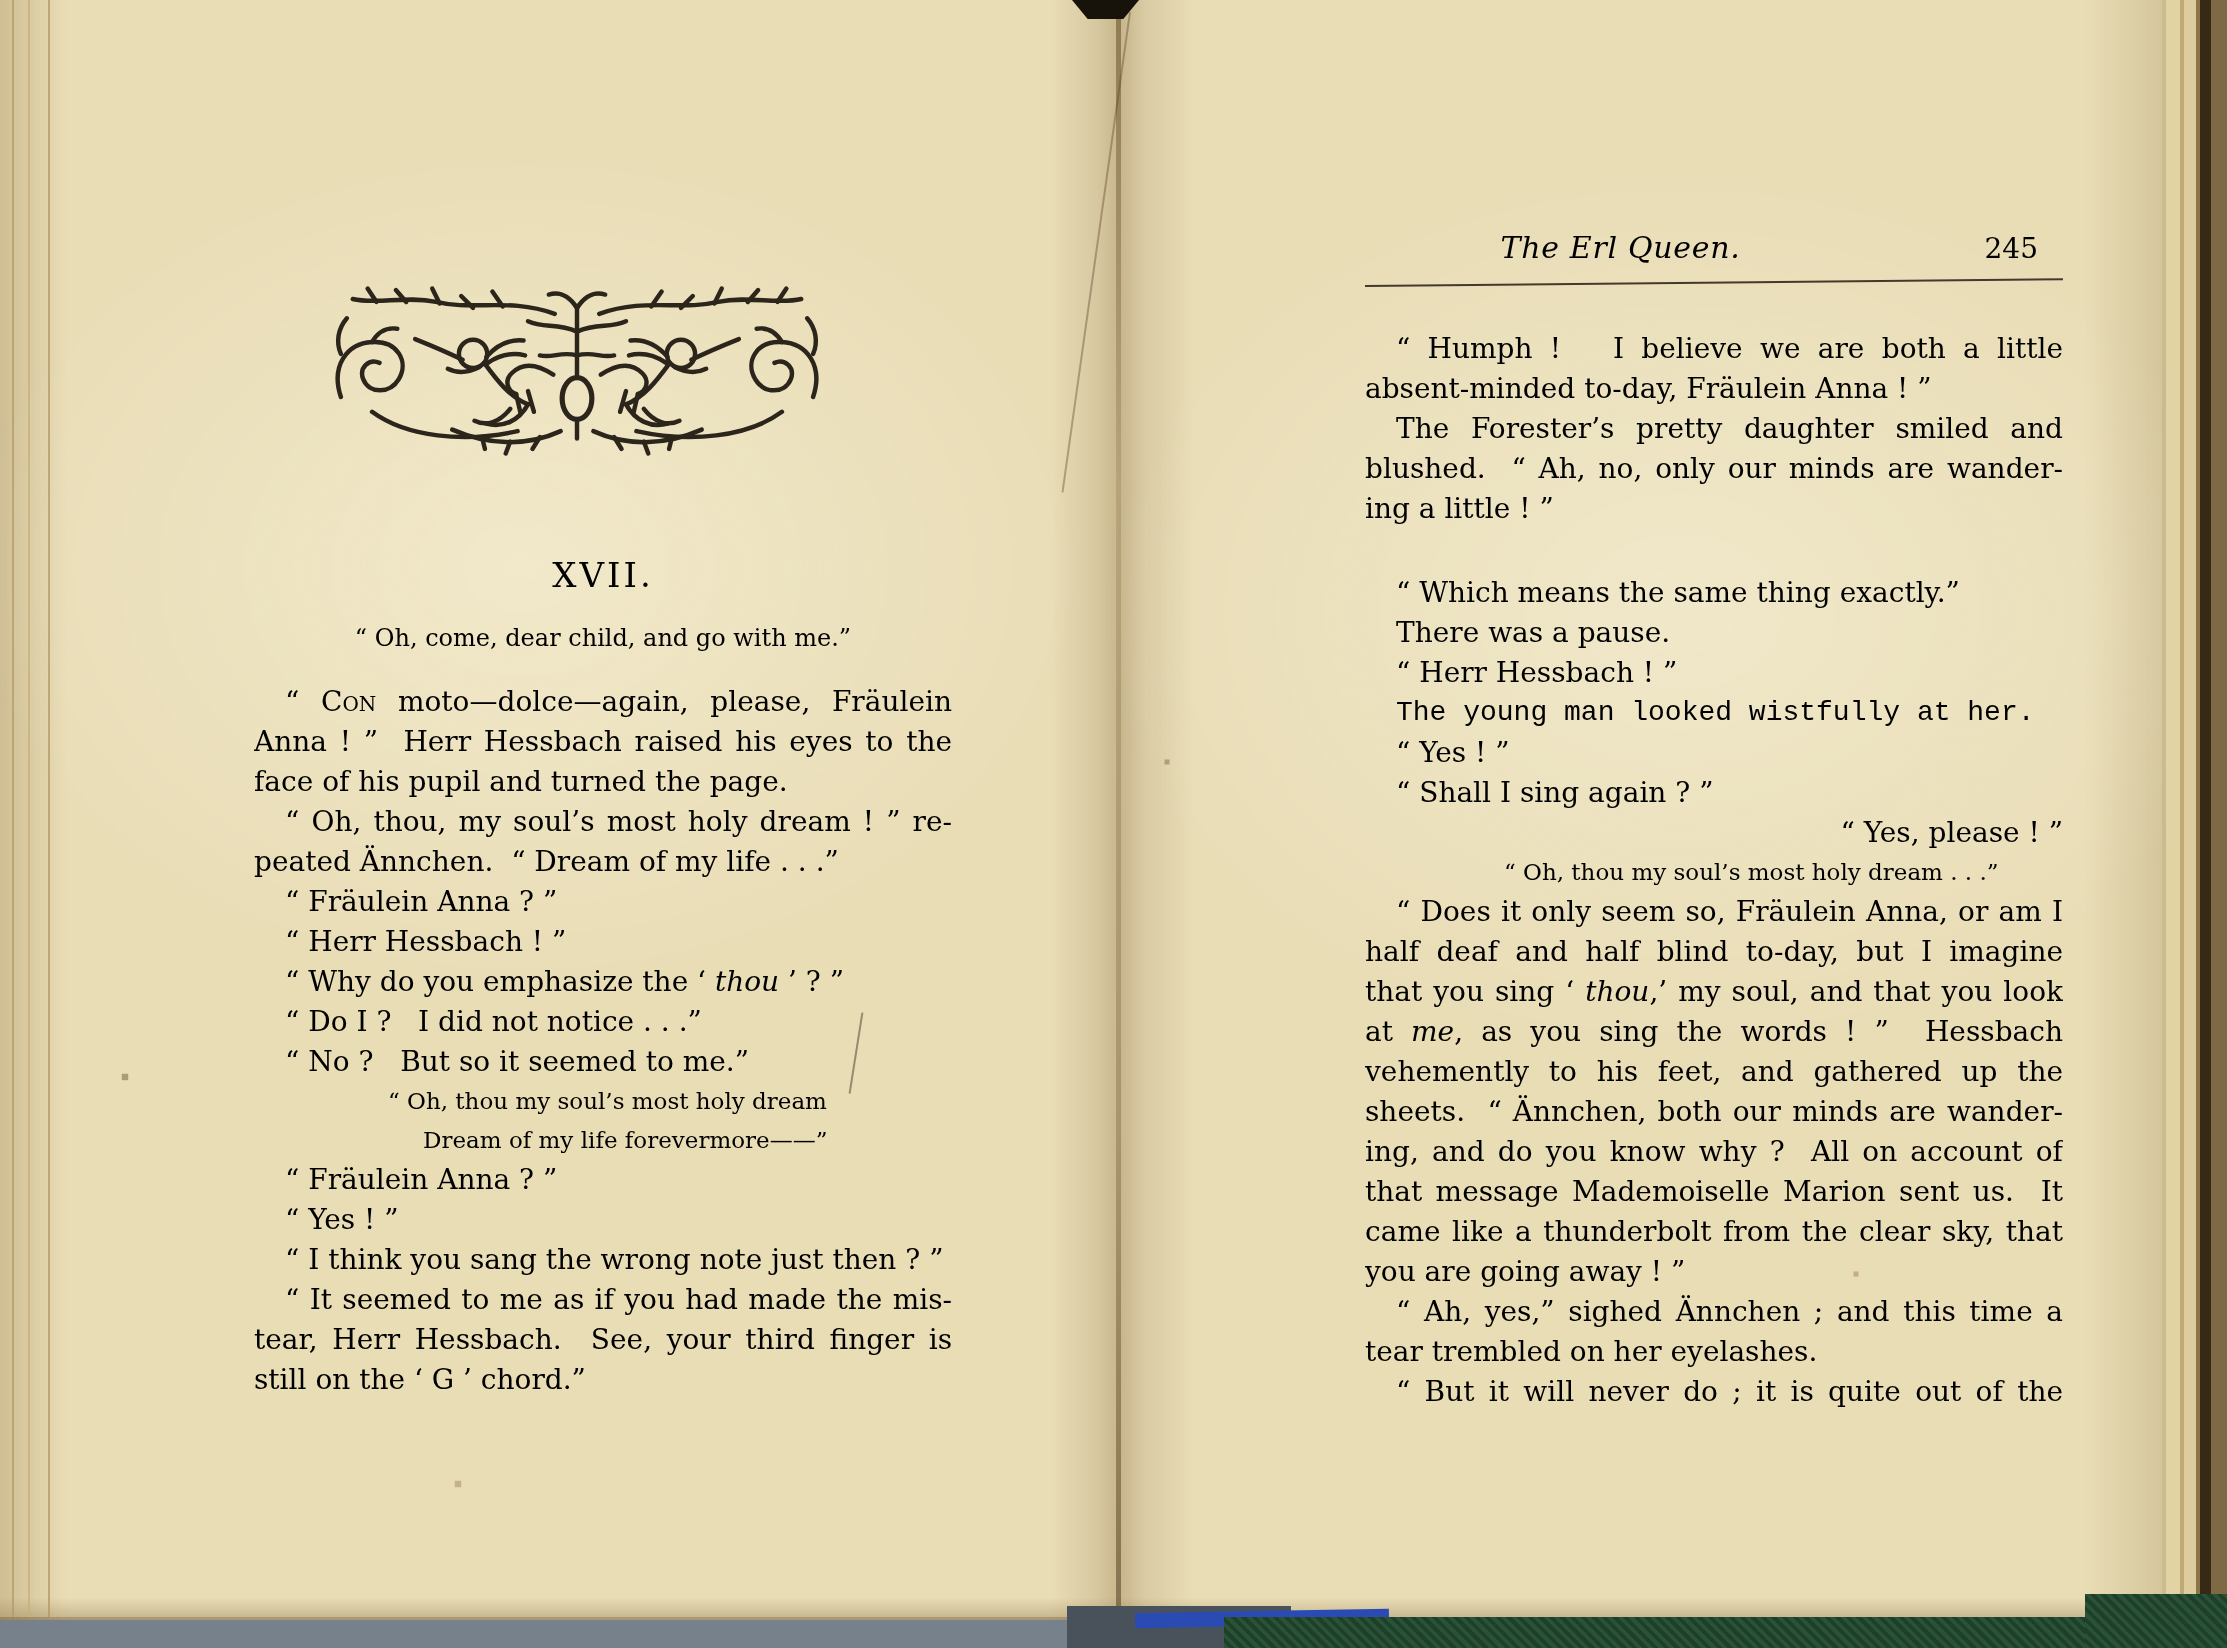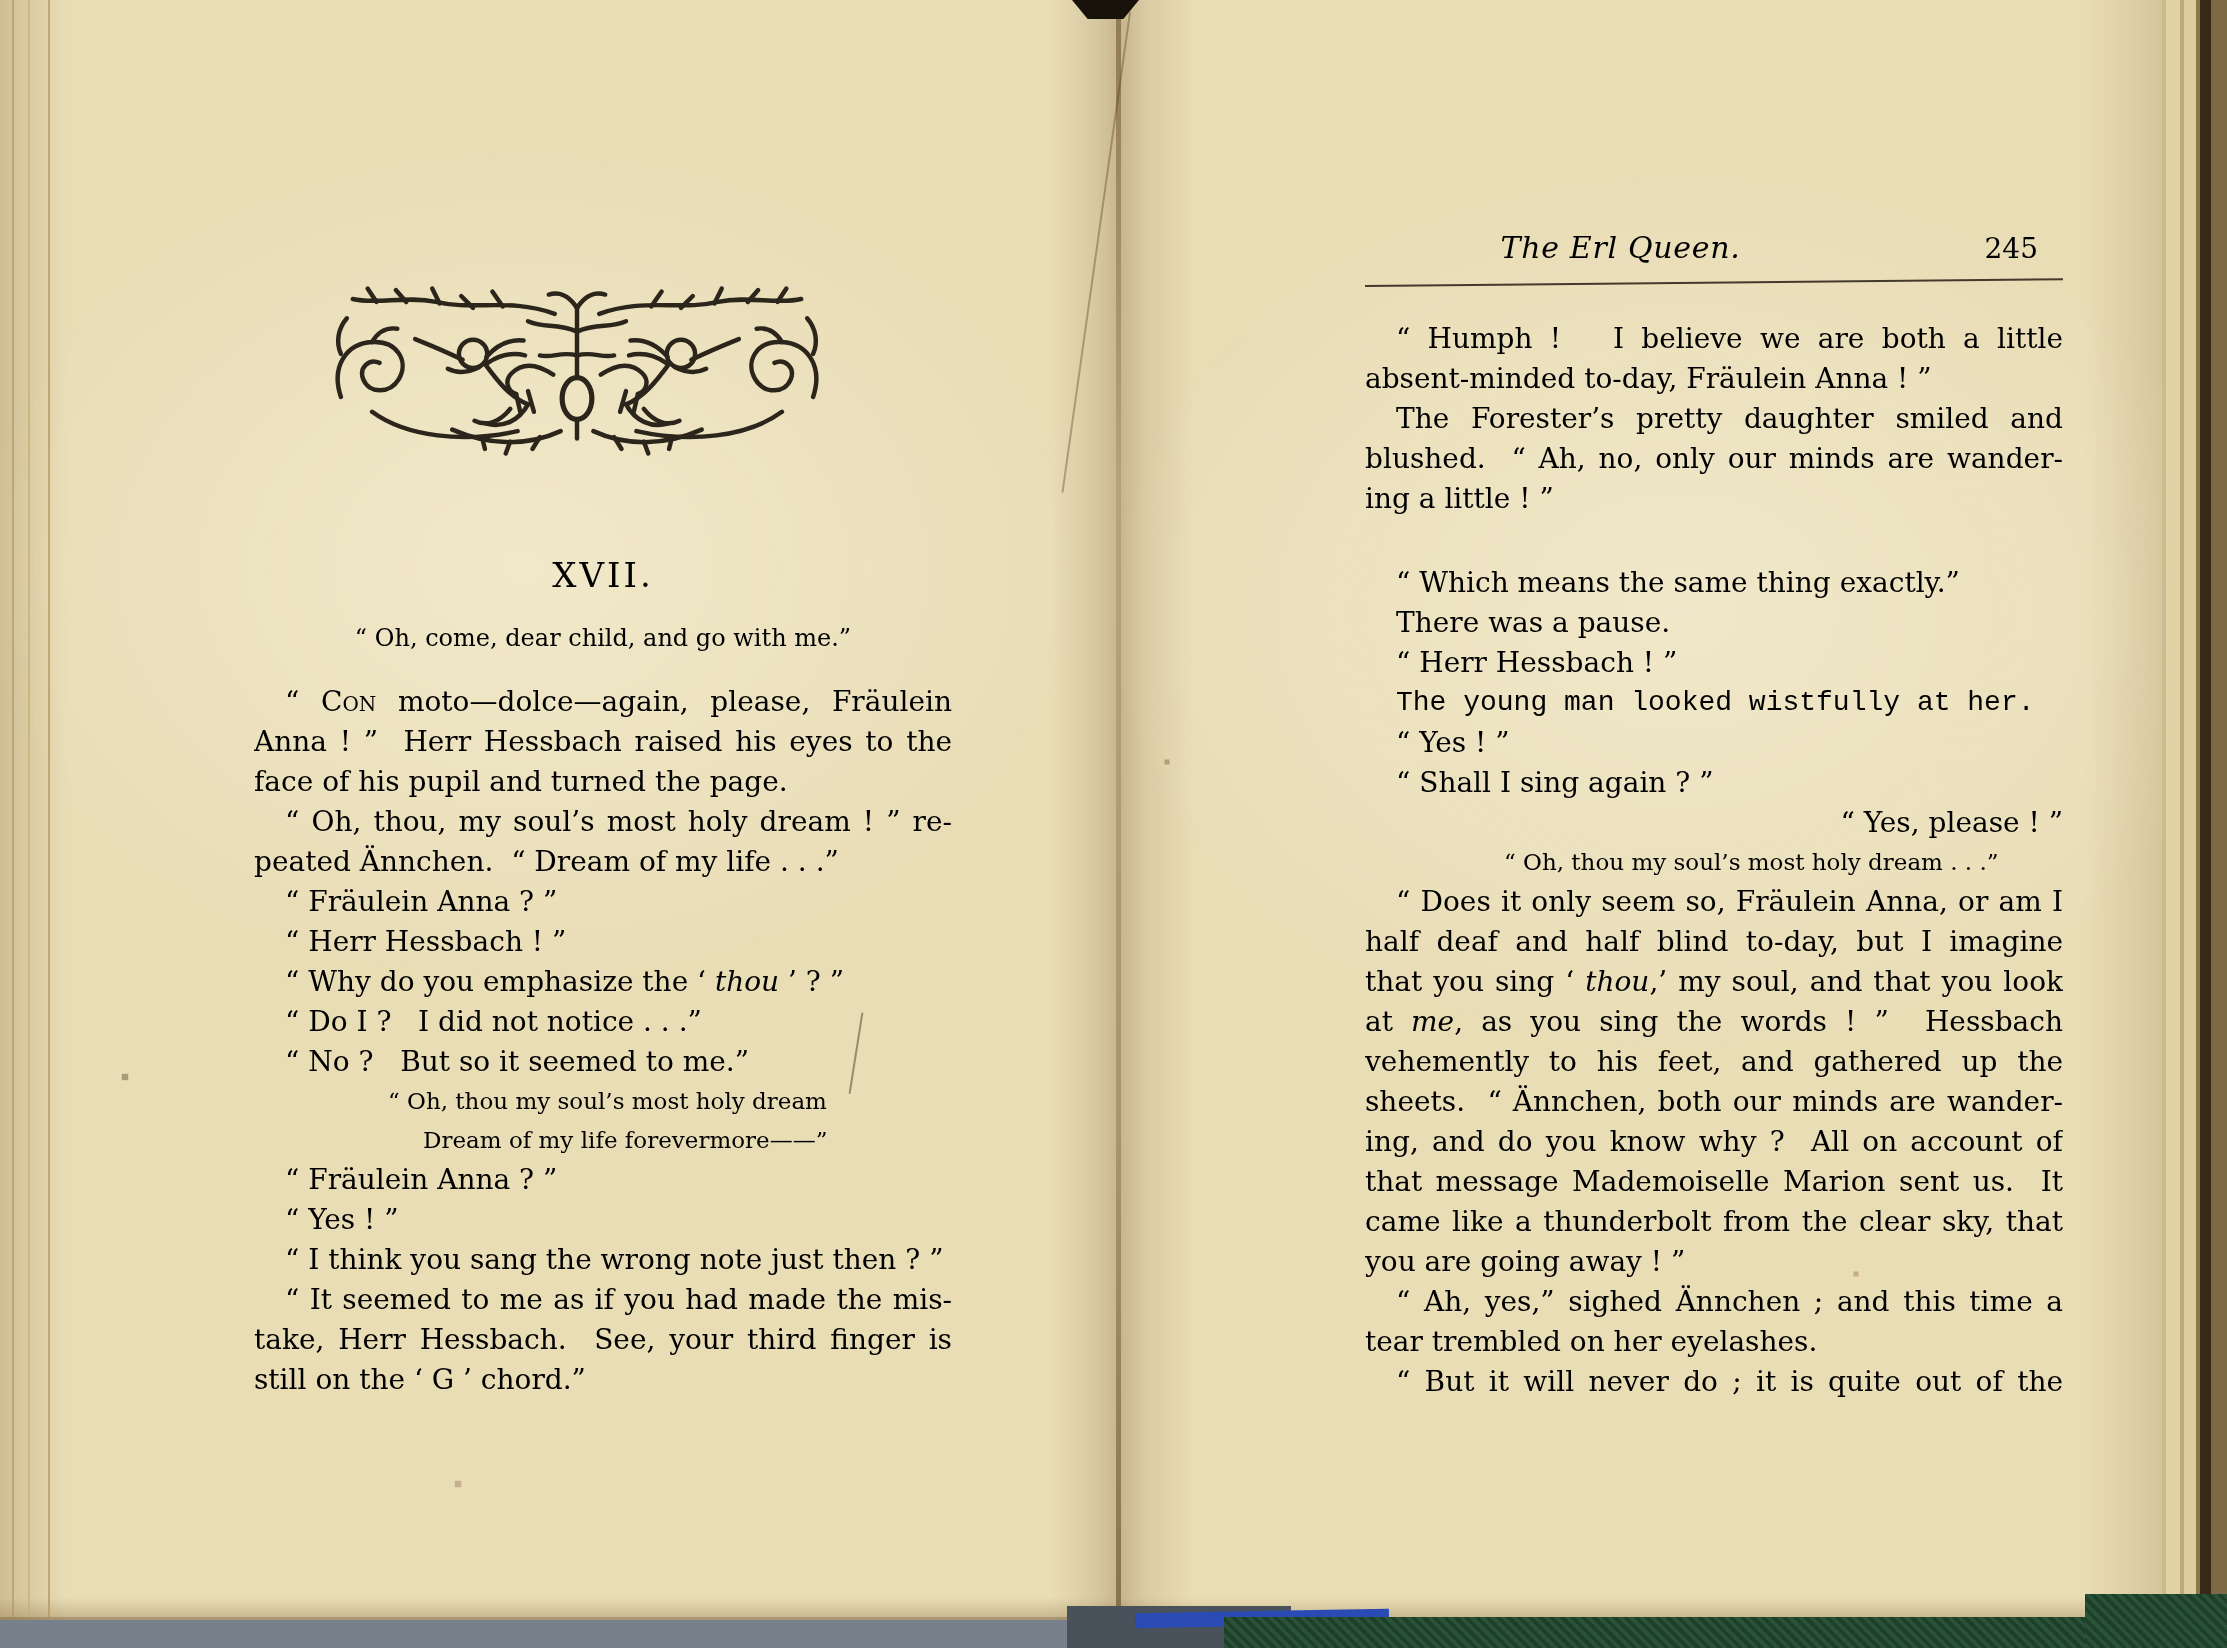--- a/index.html
+++ b/index.html
@@ -141,35 +141,35 @@
           <div class="line" style="padding-left: 31px;"><span>“ Herr Hessbach ! ”</span></div>
           <div class="line" style="padding-left: 31px;"><span>“ Why do you emphasize the ‘ </span><span class="it">thou</span><span> ’ ? ”</span></div>
           <div class="line" style="padding-left: 31px;"><span>“ Do I ?   I did not notice . . .”</span></div>
           <div class="line" style="padding-left: 31px;"><span>“ No ?   But so it seemed to me.”</span></div>
           <div class="line small" style="padding-left: 134px;"><span>“ Oh, thou my soul’s most holy dream</span></div>
           <div class="line small" style="padding-left: 169px;"><span>Dream of my life forevermore——”</span></div>
           <div class="line" style="padding-left: 31px;"><span>“ Fräulein Anna ? ”</span></div>
           <div class="line" style="padding-left: 31px;"><span>“ Yes ! ”</span></div>
           <div class="line" style="padding-left: 31px;"><span>“ I think you sang the wrong note just then ? ”</span></div>
           <div class="line just" style="padding-left: 31px;"><span>“ It seemed to me as if you had made the mis-</span></div>
-          <div class="line just"><span>take, Herr Hessbach.  See, your third finger is</span></div>
+          <div class="line just"><span>tear, Herr Hessbach.  See, your third finger is</span></div>
           <div class="line"><span>still on the ‘ G ’ chord.”</span></div>
         </div>
     </div>
   </div>
 
   <div>
     <div class="rp-col">
       <div class="running-header">
         <span class="rh-title ink">The Erl Queen.</span>
         <span class="rh-num ink">245</span>
       </div>
       <div class="rule"></div>
       <div class="body-block rp-body ink">
-          <div class="line just" style="padding-left: 31px;"><span>“ Humph !   I believe we are both a little</span></div>
+          <div class="line just" style="padding-left: 31px; margin-top: 10px;"><span>“ Humph !   I believe we are both a little</span></div>
           <div class="line"><span>absent-minded to-day, Fräulein Anna ! ”</span></div>
           <div class="line just" style="padding-left: 31px;"><span>The Forester’s pretty daughter smiled and</span></div>
           <div class="line just"><span>blushed.  “ Ah, no, only our minds are wander-</span></div>
           <div class="line"><span>ing a little ! ”</span></div>
           <div class="line" style="padding-left: 31px; margin-top: 44px;"><span>“ Which means the same thing exactly.”</span></div>
           <div class="line" style="padding-left: 31px;"><span>There was a pause.</span></div>
           <div class="line" style="padding-left: 31px;"><span>“ Herr Hessbach ! ”</span></div>
           <div class="line" style="padding-left: 31px; font-family: Liberation Mono, monospace;"><span>The young man looked wistfully at her.</span></div>
           <div class="line" style="padding-left: 31px;"><span>“ Yes ! ”</span></div>
           <div class="line" style="padding-left: 31px;"><span>“ Shall I sing again ? ”</span></div>

